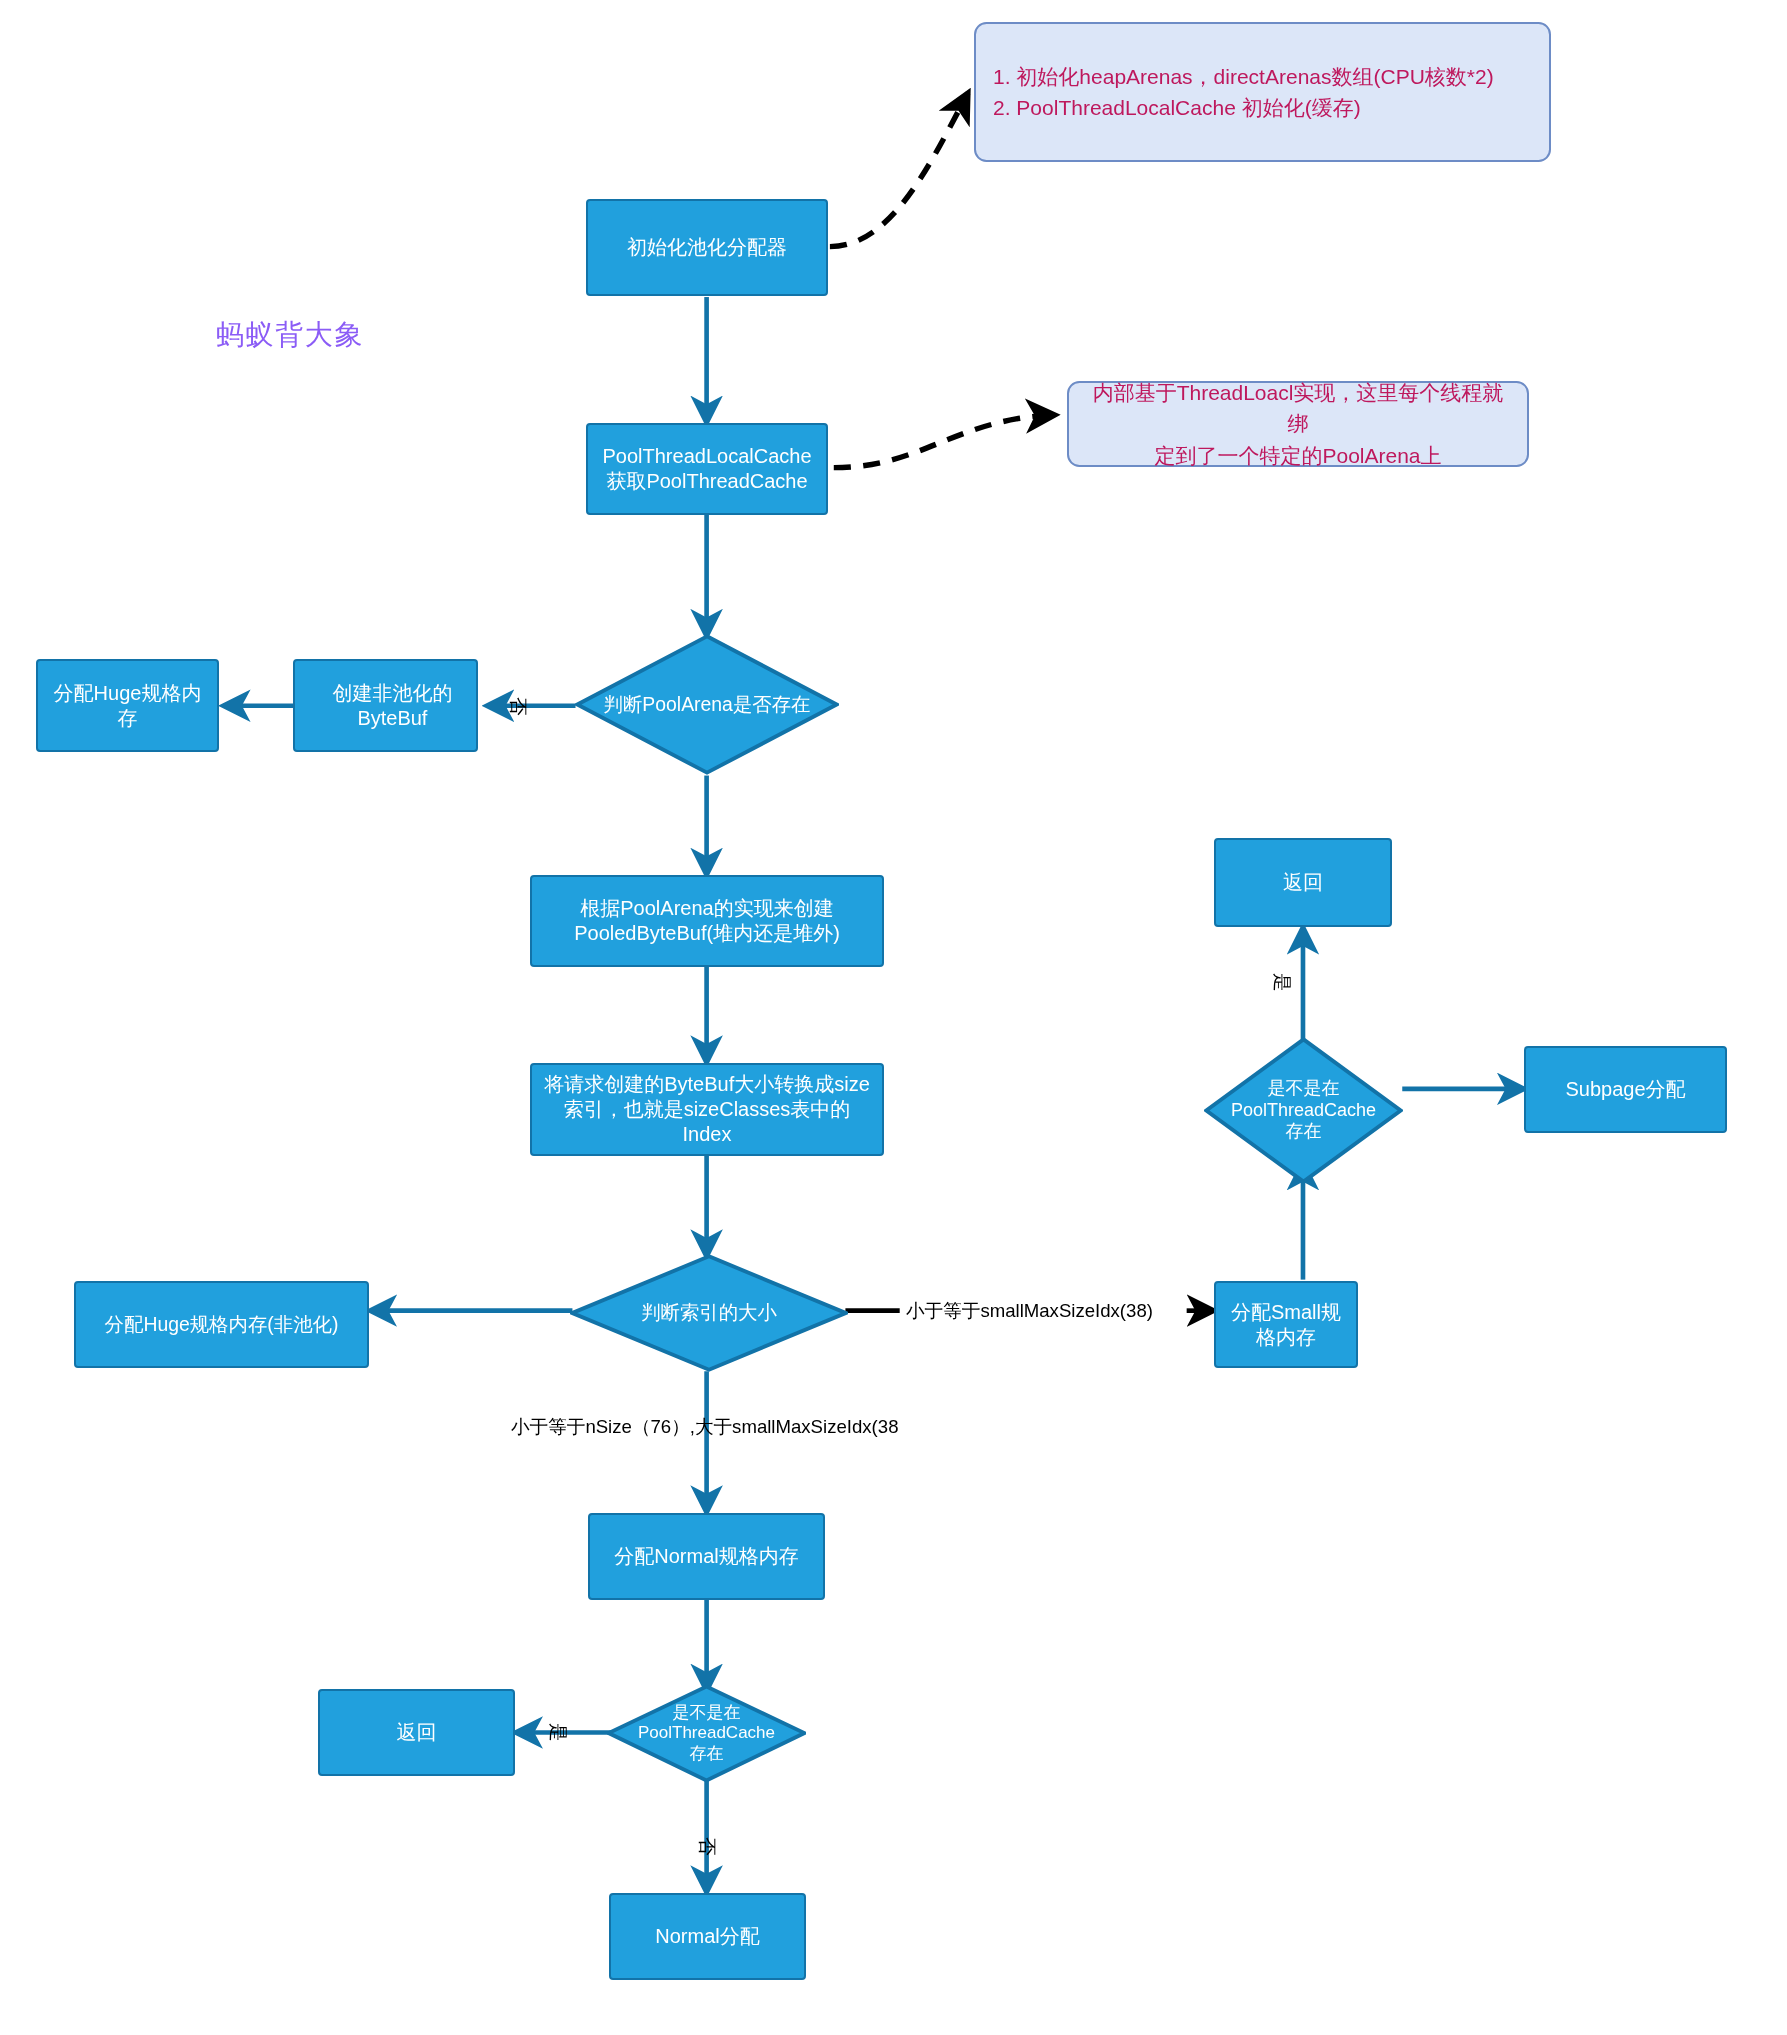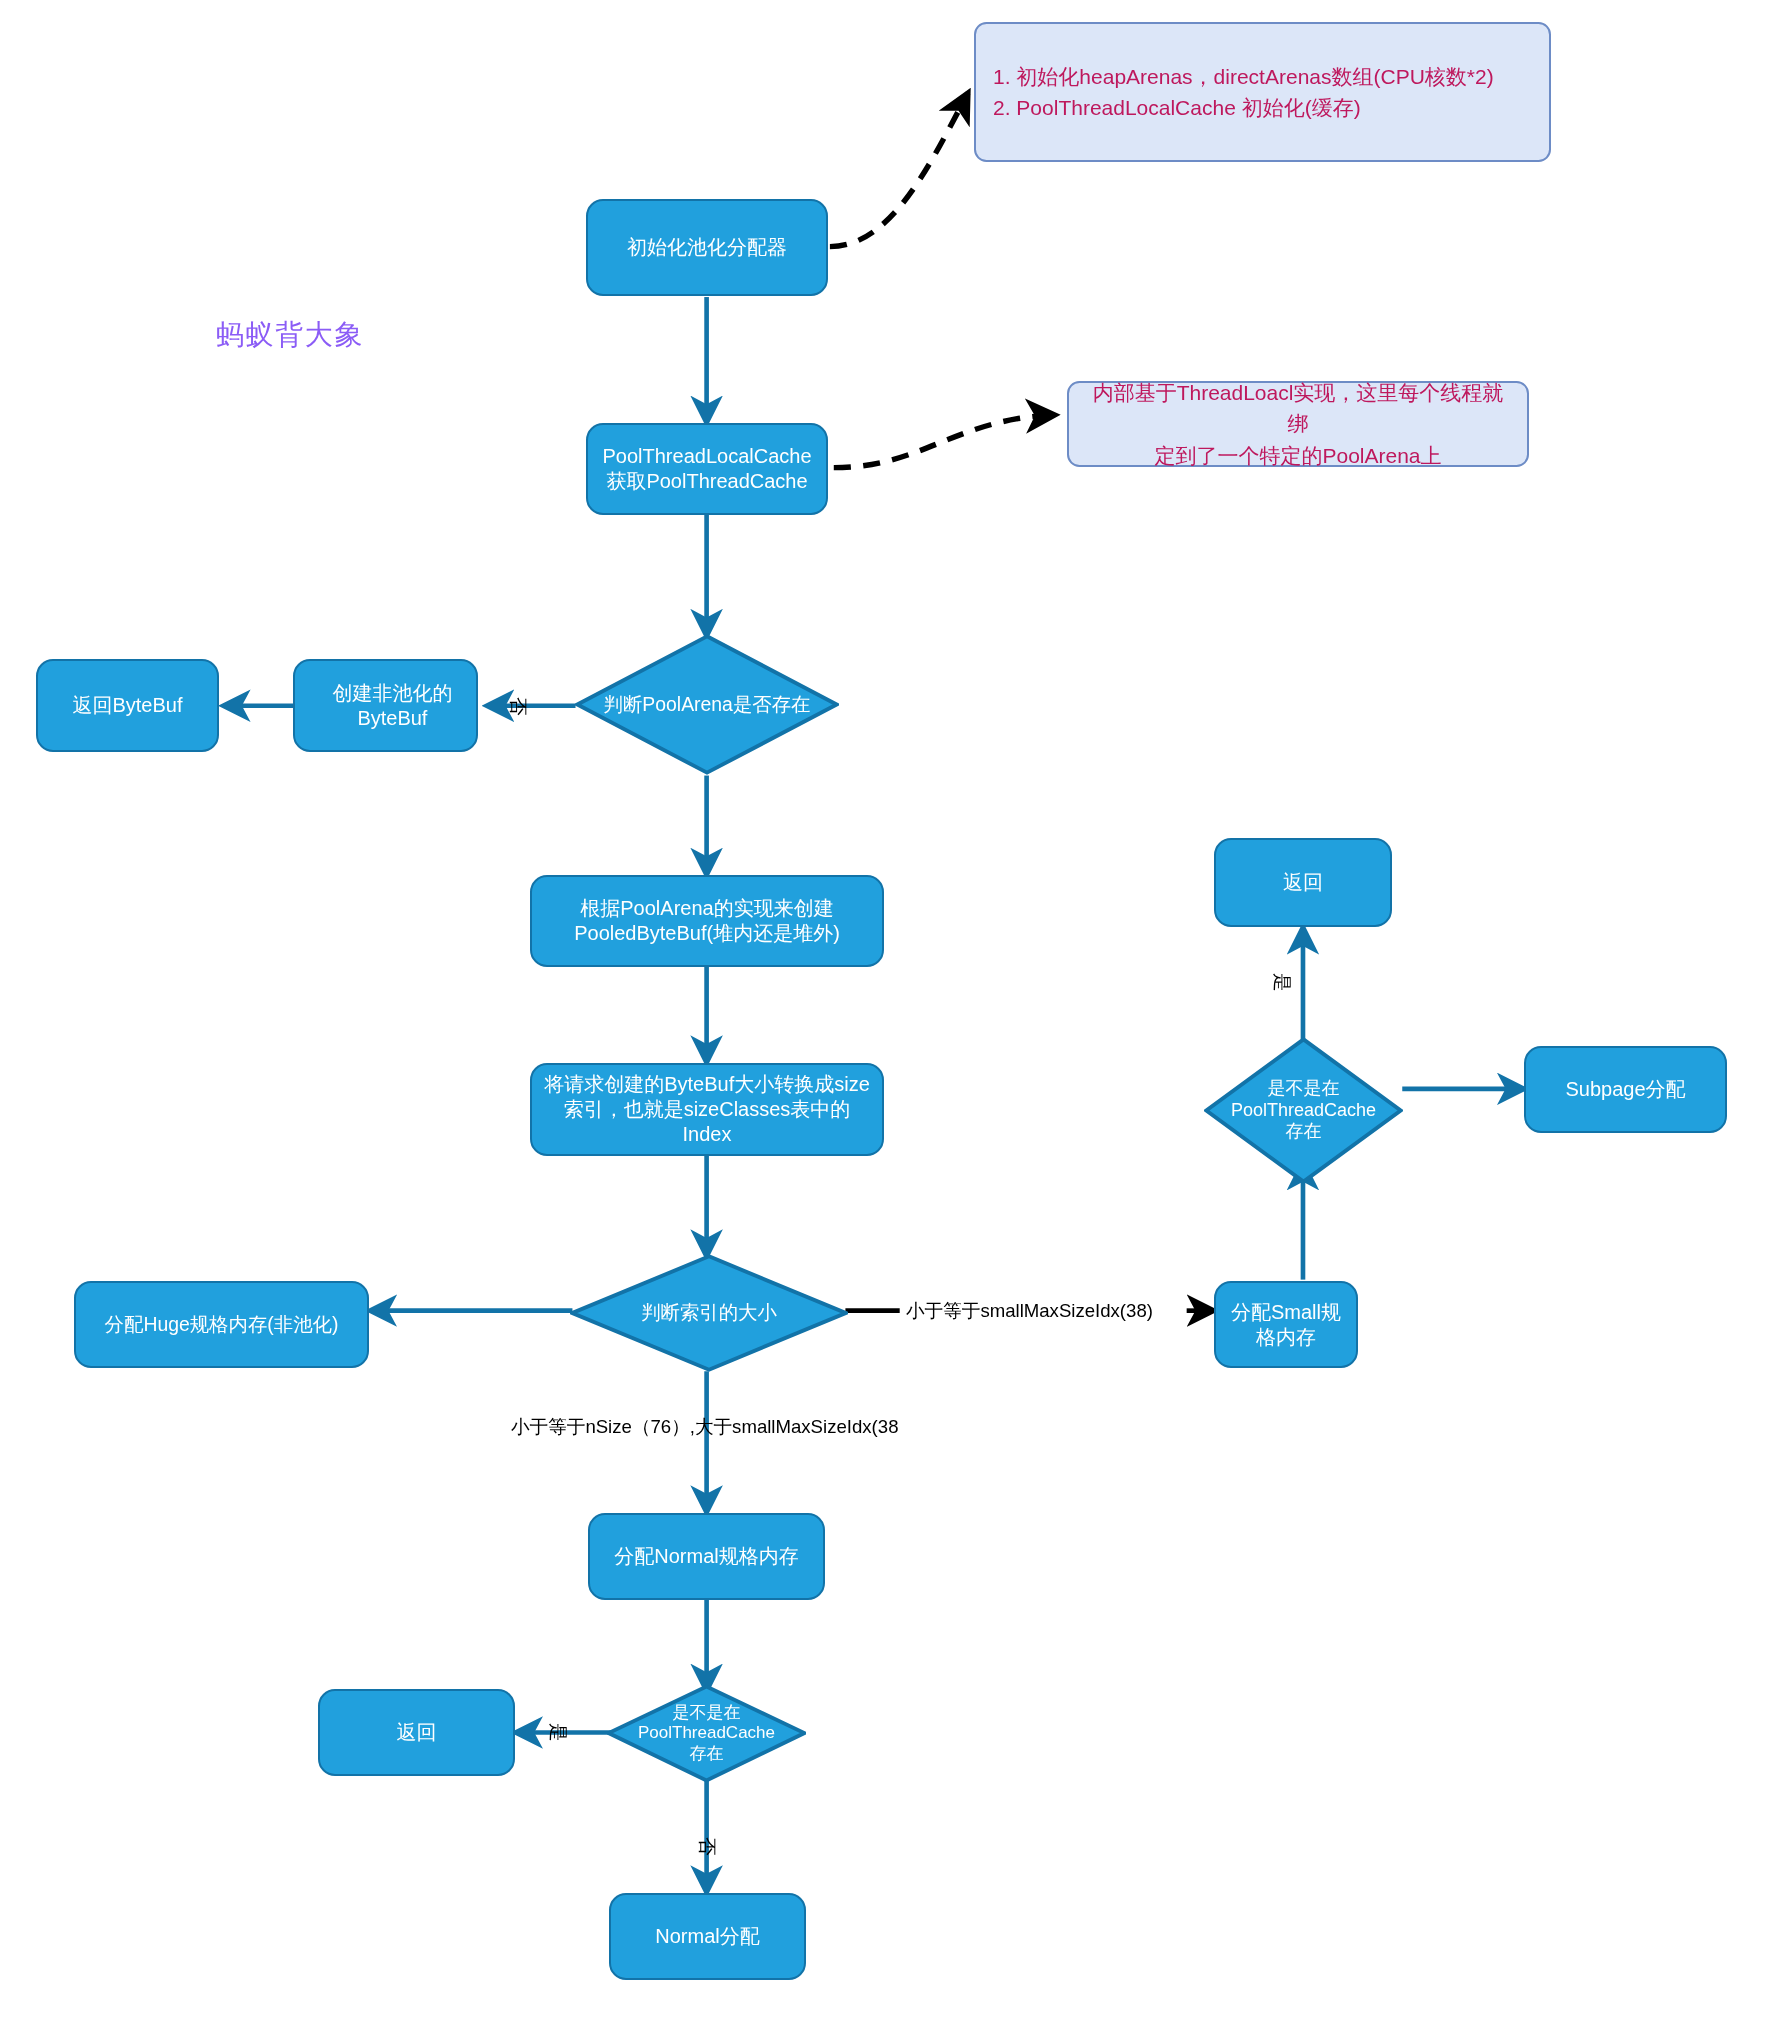--- a/index.html
+++ b/index.html
@@ -28,21 +28,21 @@
   .node {
     position: absolute;
     box-sizing: border-box;
     display: flex;
     align-items: center;
     justify-content: center;
     text-align: center;
     color: #ffffff;
     background: #21A0DD;
     border: 2.3px solid #1273A8;
-    border-radius: 17px;
+    border-radius: 4px;
     line-height: 1.24;
     white-space: pre-line;
     padding: 3.1px 6.2px;
   }
   .node.proc { font-size: 20px; }
   .node.small { font-size: 19.4px; }
   .note {
     position: absolute;
     box-sizing: border-box;
     background: #DCE6F8;
@@ -177,21 +177,21 @@
   <div class="diamond-wrap" style="left:575px; top:634px; width:264px; height:141px;">
     <svg class="diamond-shape" viewBox="0 0 340 182" preserveAspectRatio="none">
       <polygon points="170,3 337,91 170,179 3,91" fill="#21A0DD" stroke="#1273A8" stroke-width="5"></polygon>
     </svg>
     <div class="diamond-label">判断PoolArena是否存在</div>
   </div>
 
   <div class="node proc" style="left:293px; top:659px; width:185px; height:93px;padding-left:20px;">创建非池化的
 ByteBuf</div>
 
-  <div class="node proc" style="left:36px; top:659px; width:183px; height:93px;">返回ByteBuf</div>
+  <div class="node proc" style="left:36px; top:659px; width:183px; height:93px;">分配Huge规格内存</div>
 
   <div class="node proc" style="left:530px; top:875px; width:354px; height:92px;">根据PoolArena的实现来创建
 PooledByteBuf(堆内还是堆外)</div>
 
   <div class="node proc" style="left:530px; top:1063px; width:354px; height:93px;">将请求创建的ByteBuf大小转换成size
 索引，也就是sizeClasses表中的
 Index</div>
 
   <div class="diamond-wrap" style="left:570px; top:1254px; width:278px; height:118px;">
     <svg class="diamond-shape" viewBox="0 0 358 152" preserveAspectRatio="none">

